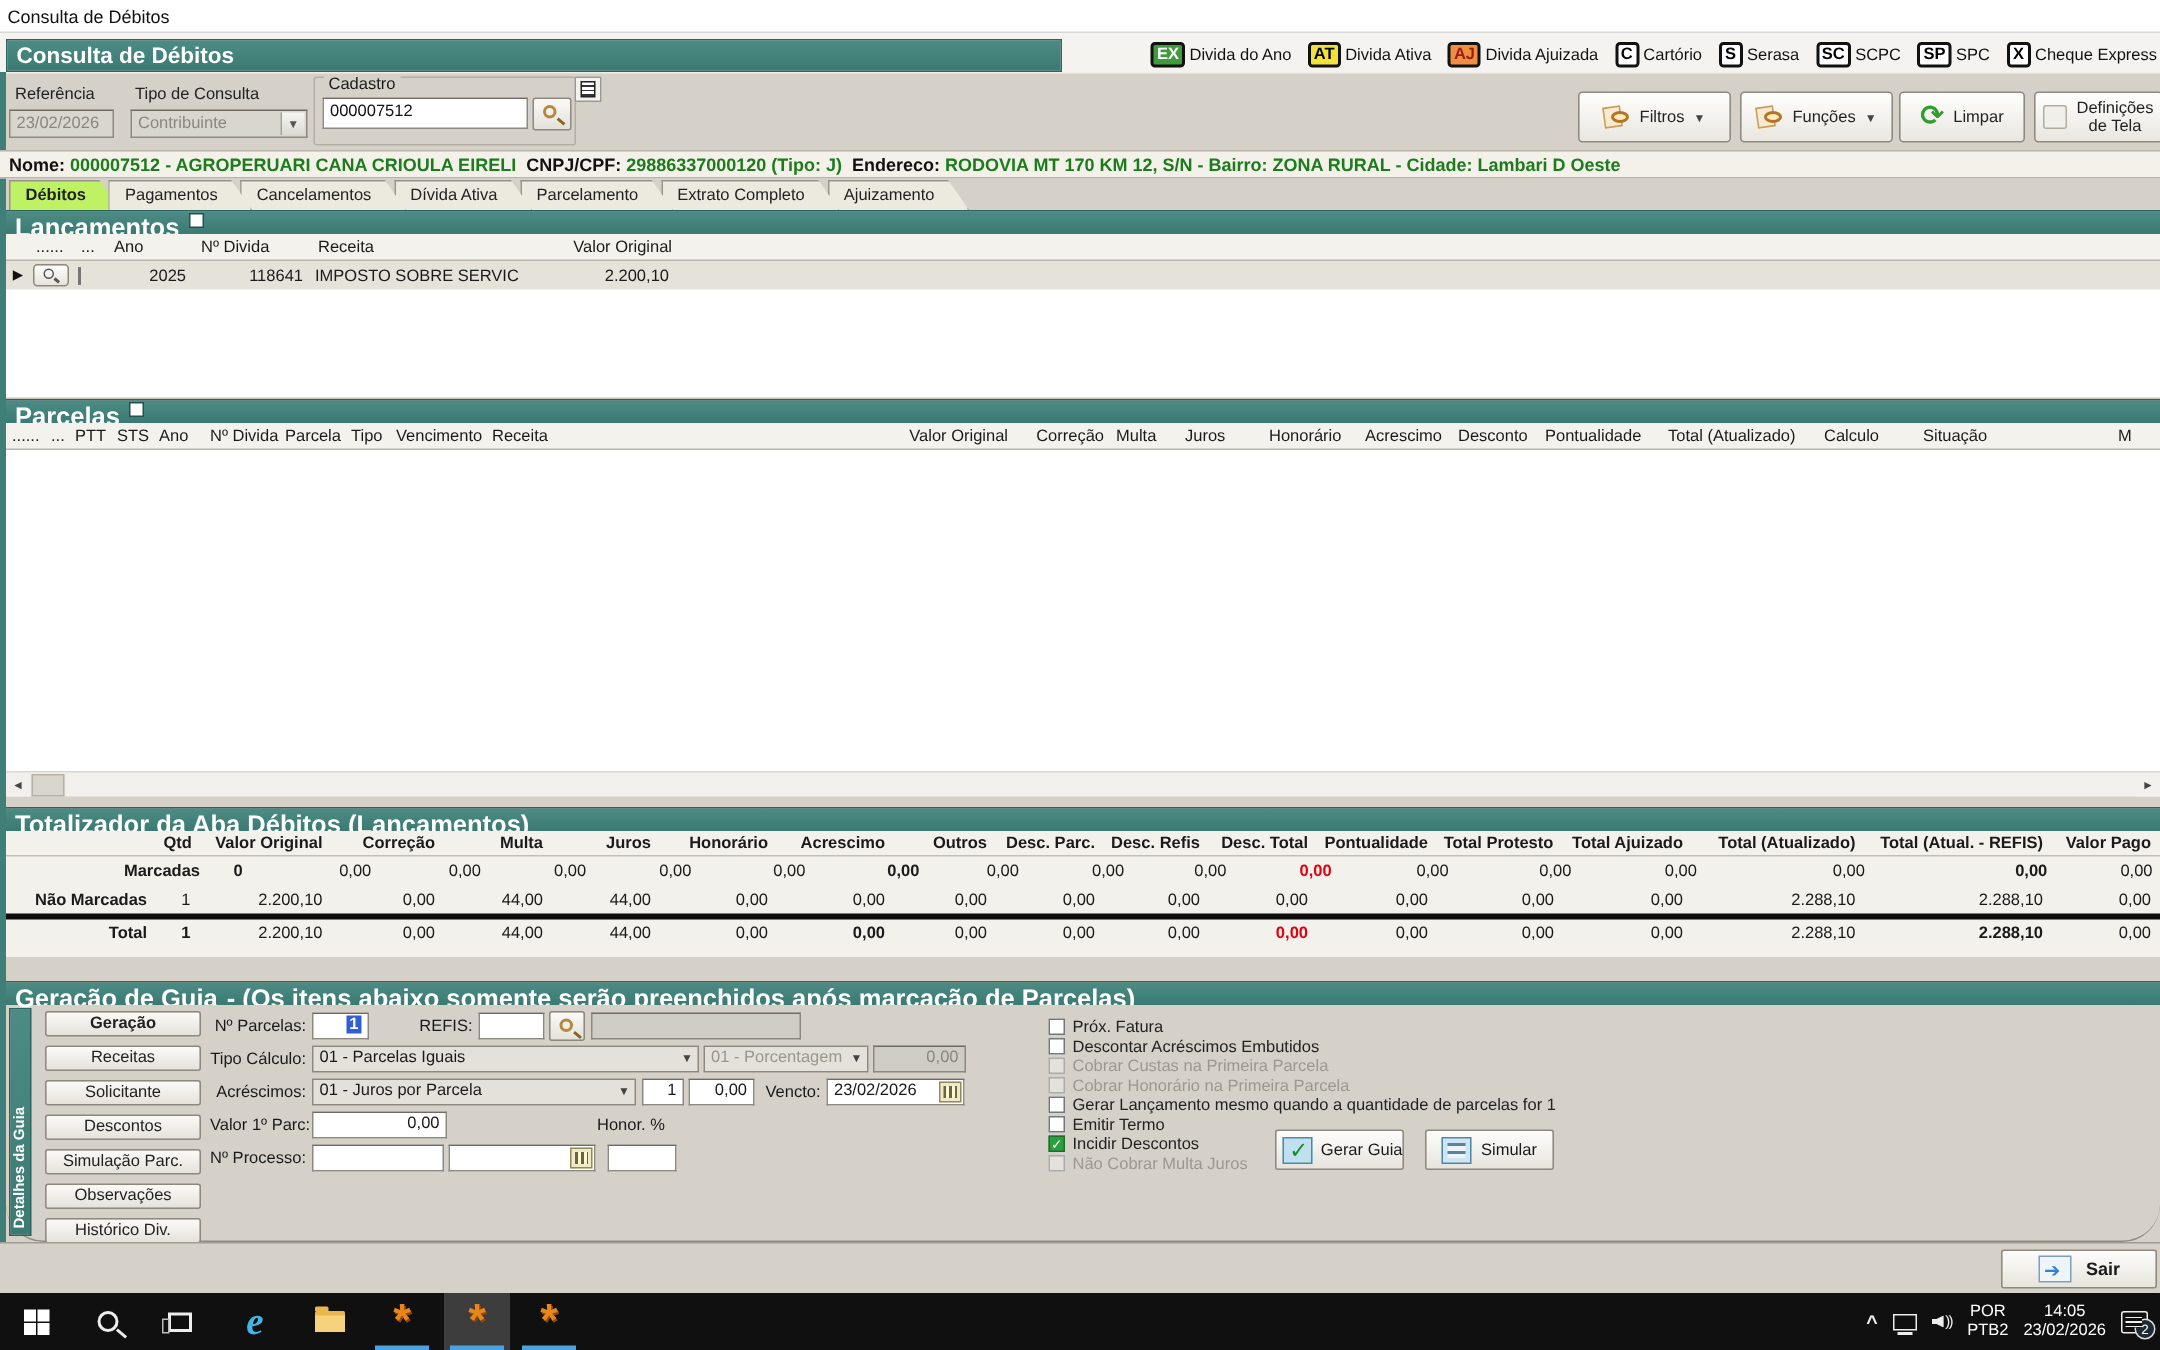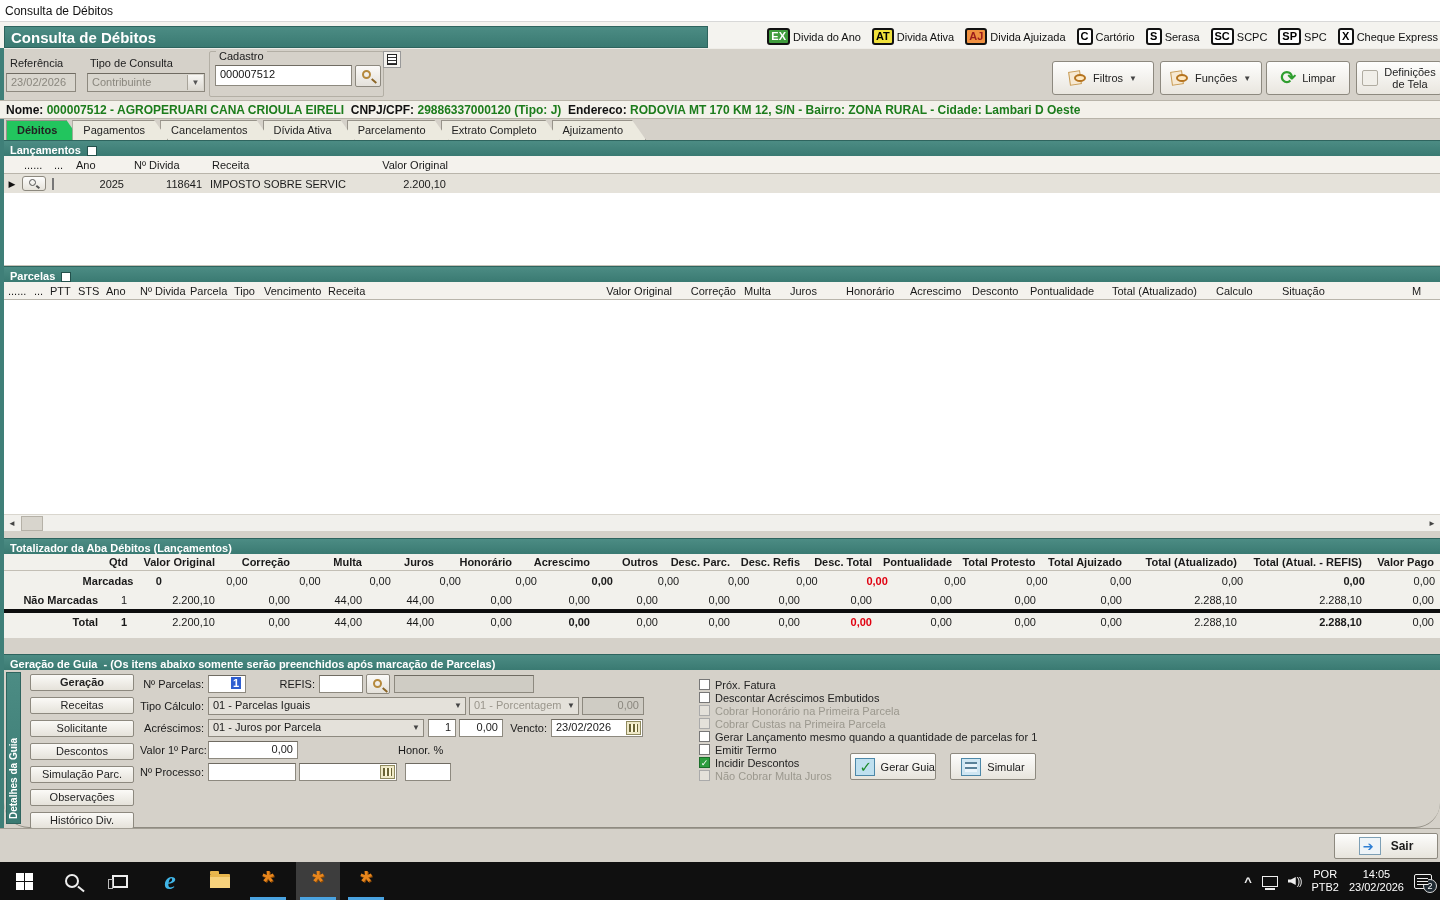--- a/index.html
+++ b/index.html
@@ -44,24 +44,24 @@
   .ticon-page { width:16px; height:16px; background:#f1efe9; border:1px solid #b0aca1; border-radius:2px; }
 
   
   #identity { position:absolute; left:0; top:100px; width:1440px; height:19px; background:#f3f1ea; border-top:1px solid #b8b4a9; border-bottom:1px solid #b8b4a9; padding:2px 0 0 6px; font-size:12px; font-weight:bold; white-space:nowrap; }
   #identity .lab { color:#111; }
   #identity .val { color:#1c7c1c; }
 
   
   #tabsrow { position:absolute; left:4px; top:119px; width:1436px; height:21px; background:#d5d1c9; display:flex; align-items:flex-end; padding-left:2px; }
   .tab { position:relative; height:20px; padding:3px 22px 0 10px; font-size:11px; color:#222; background:#eceadf; border:1px solid #97938a; border-bottom:none; clip-path:polygon(0 0, calc(100% - 14px) 0, 100% 100%, 0 100%); margin-right:-8px; }
-  .tab.active { background:#22c55e; font-weight:bold; z-index:3; }
-
-  
-  .sechdr { position:absolute; left:4px; width:1436px; height:16px; background:linear-gradient(#4c8c84,#3a7a72); color:#fff; font-weight:bold; font-size:11px; padding:1px 0 0 6px; border-top:1px solid #2e645e; display:flex; align-items:flex-end; gap:6px; }
+  .tab.active { background:#bef264; font-weight:bold; z-index:3; }
+
+  
+  .sechdr { position:absolute; left:4px; width:1436px; height:16px; background:linear-gradient(#4c8c84,#3a7a72); color:#fff; font-weight:bold; font-size:17px; padding:1px 0 0 6px; border-top:1px solid #2e645e; display:flex; align-items:flex-start; gap:6px; }
   .sec-cb { width:10px; height:10px; background:#fff; border:1px solid #23514c; display:inline-block; }
   .sechdr .sub { font-weight:bold; }
 
   
   #lancarea { position:absolute; left:4px; top:156px; width:1436px; height:110px; background:#fff; border-bottom:1px solid #c6c2b8; }
   .trow { display:flex; align-items:center; height:19px; }
   #lanc-header-row { border-bottom:1px solid #b9b5ab; background:#f4f2ed; height:18px; }
   .lc { padding:0 4px; font-size:11px; overflow:hidden; white-space:nowrap; }
   .lc.tr { text-align:right; }
   #lanc-row { background:#e5e2da; }
@@ -480,25 +480,25 @@
       <label class="cbx">
         <span class="cb"></span>
         <span class="cbl">Próx. Fatura</span>
       </label>
       <label class="cbx">
         <span class="cb"></span>
         <span class="cbl">Descontar Acréscimos Embutidos</span>
       </label>
       <label class="cbx dis">
         <span class="cb"></span>
+        <span class="cbl">Cobrar Custas na Primeira Parcela</span>
+      </label>
+      <label class="cbx dis">
+        <span class="cb"></span>
         <span class="cbl">Cobrar Honorário na Primeira Parcela</span>
-      </label>
-      <label class="cbx dis">
-        <span class="cb"></span>
-        <span class="cbl">Cobrar Custas na Primeira Parcela</span>
       </label>
       <label class="cbx">
         <span class="cb"></span>
         <span class="cbl">Gerar Lançamento mesmo quando a quantidade de parcelas for 1</span>
       </label>
       <label class="cbx">
         <span class="cb"></span>
         <span class="cbl">Emitir Termo</span>
       </label>
       <label class="cbx">

